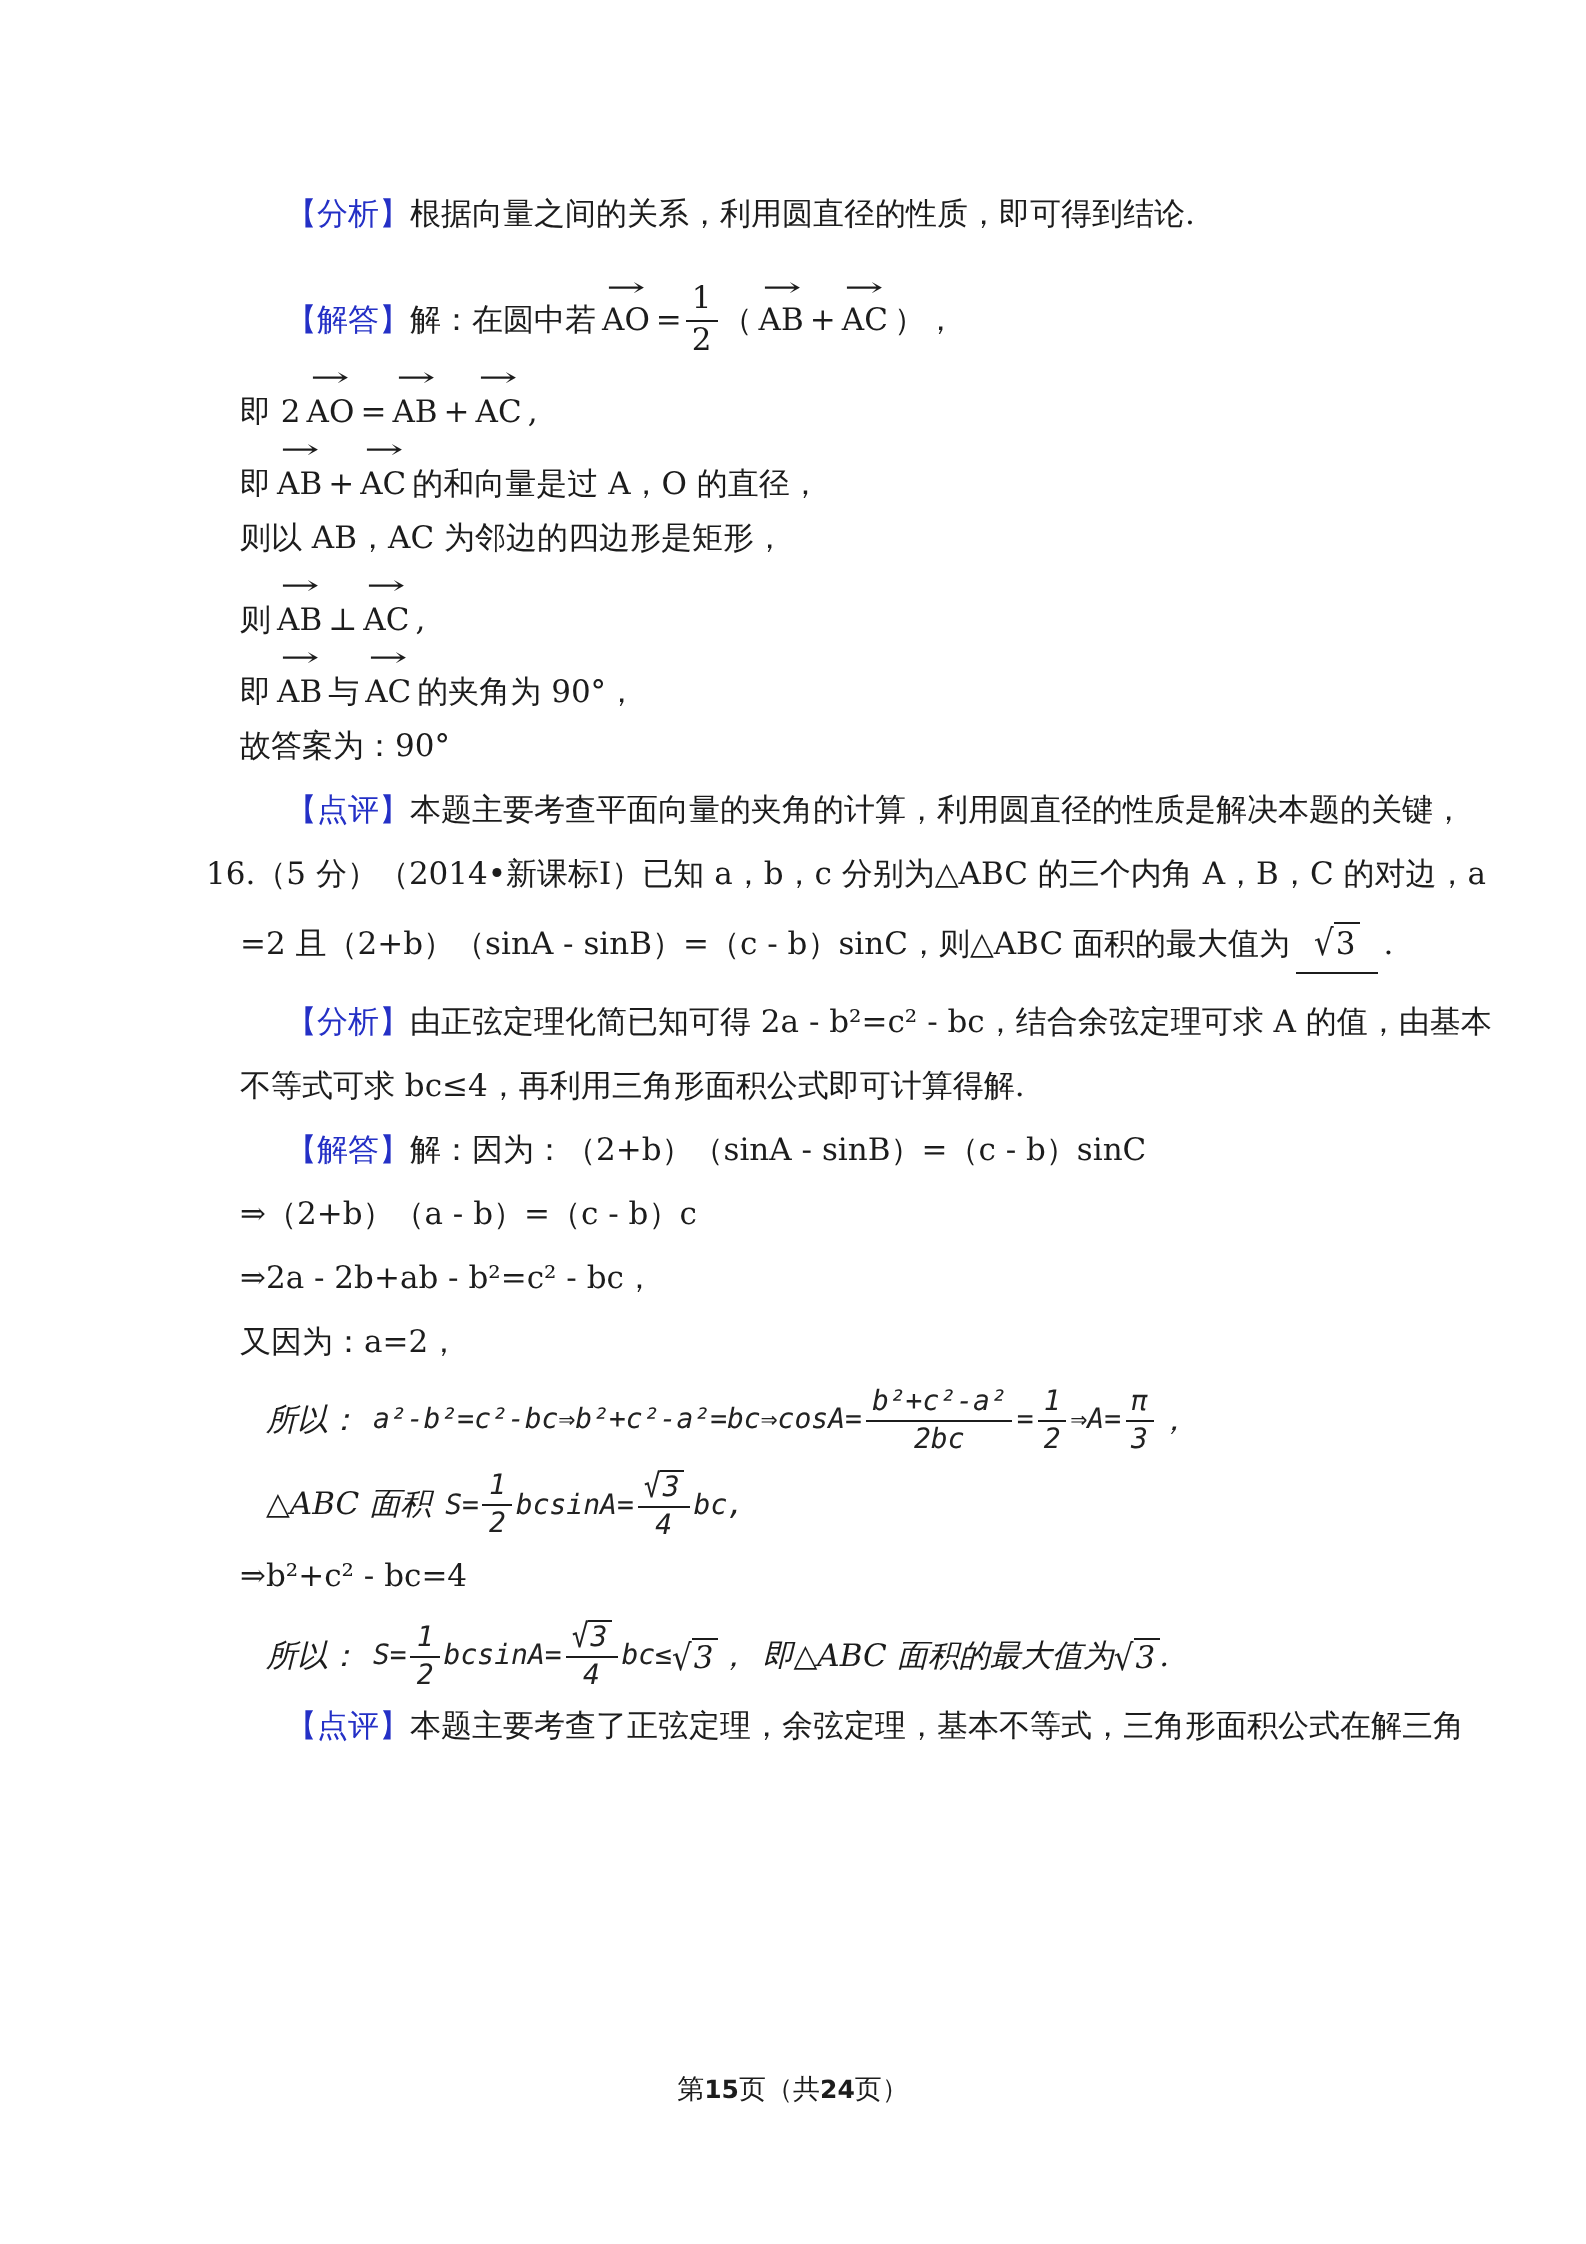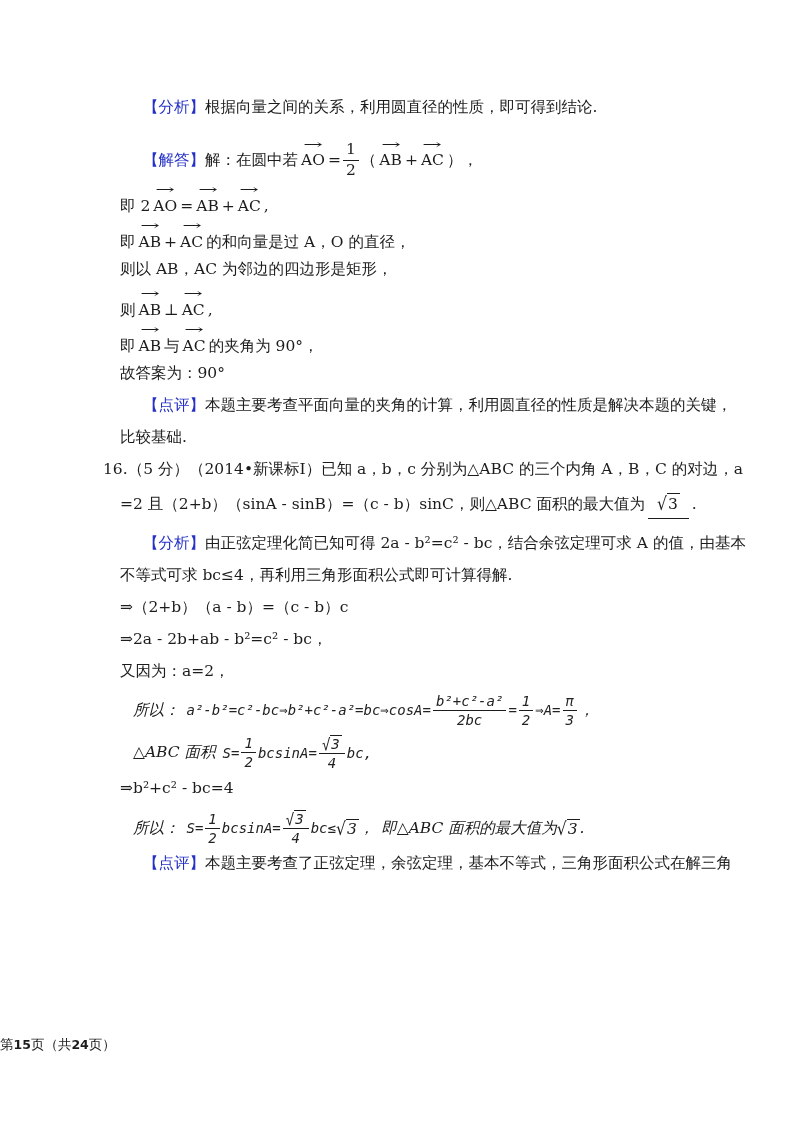--- a/index.html
+++ b/index.html
@@ -33,21 +33,21 @@
   .frac .num{border-bottom:1.2px solid #1c1c1c;padding:0 3px 1px 3px;text-align:center;}
   .frac .den{padding-top:1px;text-align:center;}
   
   .sqrt{display:inline-block;white-space:nowrap;}
   .sqrt .sqrt-sign{display:inline-block;transform:scaleY(1.15);}
   .sqrt .sqrt-body{display:inline-block;border-top:1.2px solid #1c1c1c;padding:0 2px 0 1px;}
   
   .blank{display:inline-block;border-bottom:1px solid #1c1c1c;padding:2px 9px 3px 9px;margin:0 3px;}
   .footer{
     position:absolute;left:0;bottom:68px;width:100%;
-    font-size:13.5px;color:#1c1c1c;
+    text-align:center;font-size:13.5px;color:#1c1c1c;
   }
   .b{font-weight:bold;font-family:"DejaVu Sans","Liberation Sans",sans-serif;font-size:12.5px;}
   .gap8{display:inline-block;width:7px;}
 </style>
 </head>
 <body>
 
 <div class="page">
   <div class="content">
 
@@ -75,28 +75,28 @@
 
     <p class="t">则以 AB，AC 为邻边的四边形是矩形，</p>
 
     <p class="vl"><span>则</span><span class="vec"><span class="vec-arrow">→</span><span>AB</span></span><span>⊥</span><span class="vec"><span class="vec-arrow">→</span><span>AC</span></span><span>,</span></p>
 
     <p class="vl"><span>即</span><span class="vec"><span class="vec-arrow">→</span><span>AB</span></span><span>与</span><span class="vec"><span class="vec-arrow">→</span><span>AC</span></span><span>的夹角为 90°，</span></p>
 
     <p class="t">故答案为：90°</p>
 
     <p class="t indent"><span class="lbl">【点评】</span><span>本题主要考查平面向量的夹角的计算，利用圆直径的性质是解决本题的关键，</span></p>
-    <p class="t">比较基础.</p>
 
     <p class="t qnum">16.（5 分）（2014•新课标Ⅰ）已知 a，b，c 分别为△ABC 的三个内角 A，B，C 的对边，a</p>
     <p class="t" style="margin-bottom:14px;"><span>=2 且（2+b）（sinA - sinB）=（c - b）sinC，则△ABC 面积的最大值为</span><span class="blank"><span class="sqrt"><span class="sqrt-sign">√</span><span class="sqrt-body">3</span></span></span><span>.</span></p>
 
     <p class="t indent"><span class="lbl">【分析】</span><span>由正弦定理化简已知可得 2a - b²=c² - bc，结合余弦定理可求 A 的值，由基本</span></p>
     <p class="t">不等式可求 bc≤4，再利用三角形面积公式即可计算得解.</p>
 
+    <p class="t indent"><span class="lbl">【解答】</span><span>解：因为：（2+b）（sinA - sinB）=（c - b）sinC</span></p>
     <p class="t">⇒（2+b）（a - b）=（c - b）c</p>
     <p class="t">⇒2a - 2b+ab - b²=c² - bc，</p>
     <p class="t">又因为：a=2，</p>
 
     <div class="fl ind12">
       <span>所以：</span>
         <span class="gap8"></span>
         <span class="mono">a²-b²=c²-bc⇒b²+c²-a²=bc⇒cosA=</span>
         <span class="frac mono">
           <span class="num">b²+c²-a²</span>

